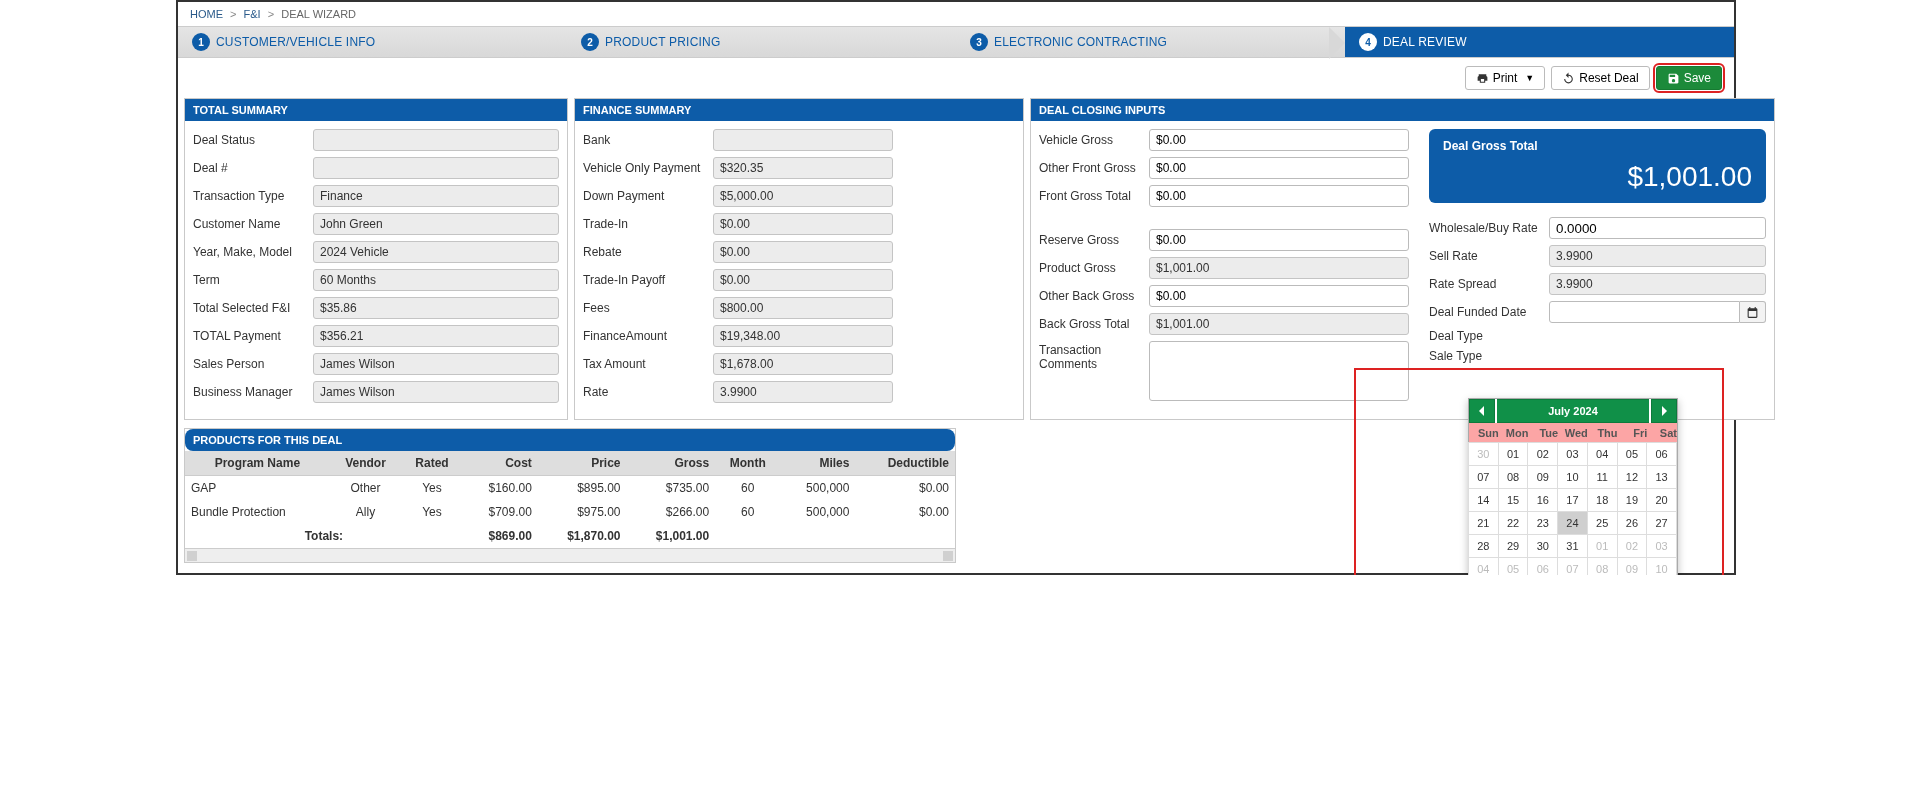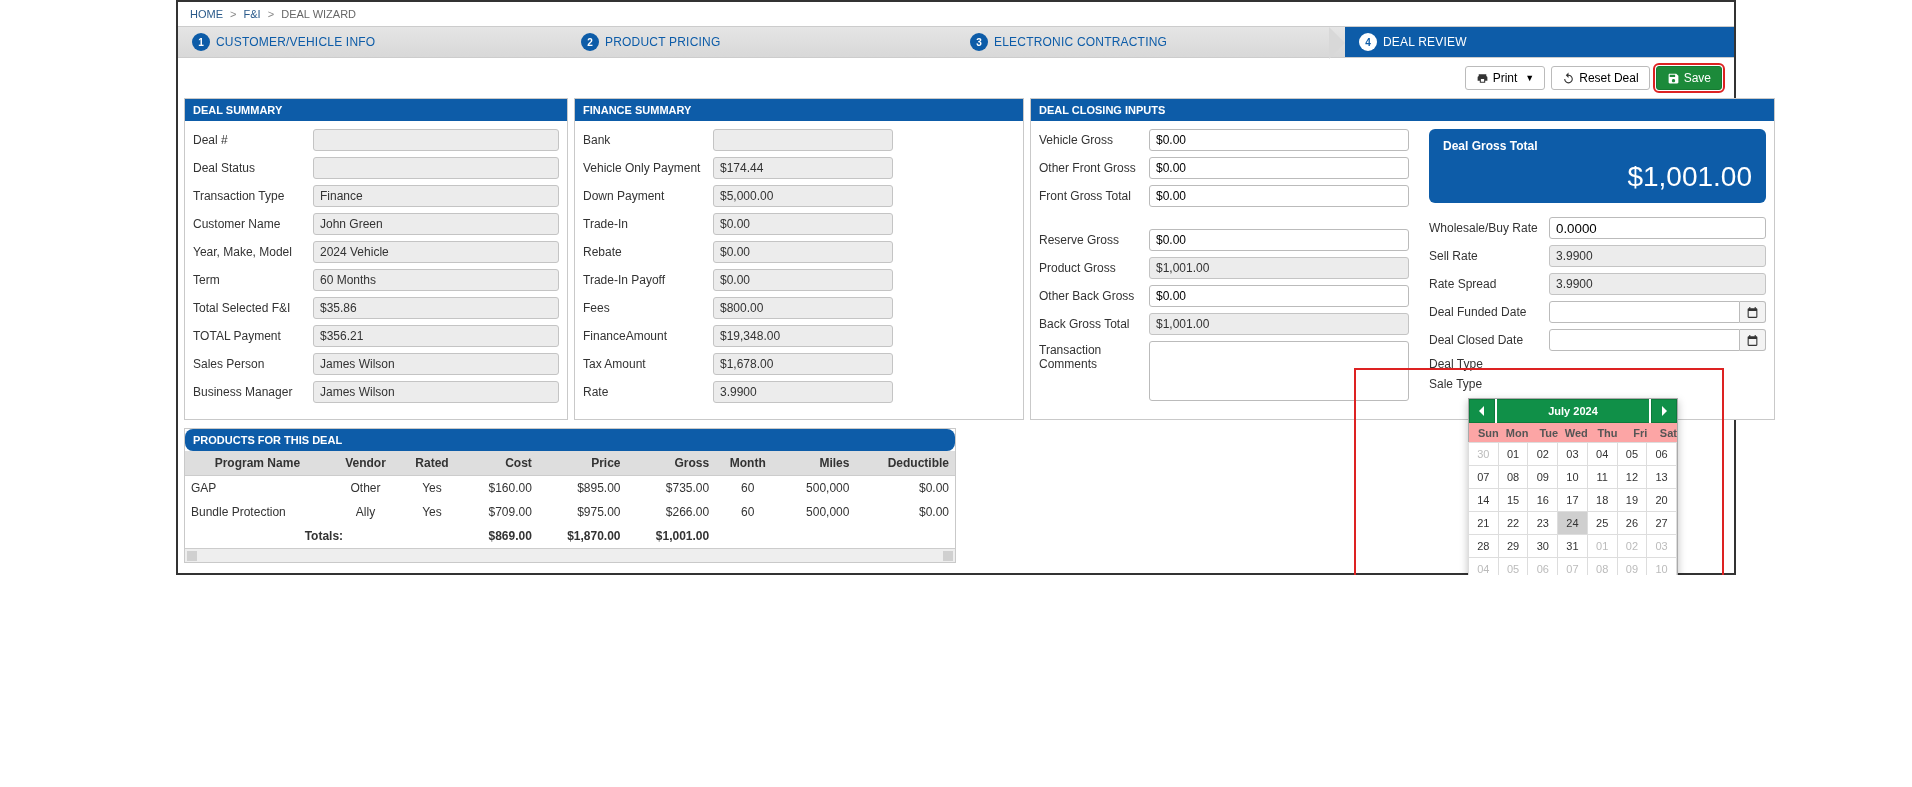--- a/index.html
+++ b/index.html
@@ -149,28 +149,28 @@
         </svg>
       <span>Save</span>
     </button>
   </div>
 
   <div class="arrow-annot">➚</div>
 
   <div class="panels">
 
     <div class="panel deal-summary">
-      <div class="panel-header">DEAL SUMMARY</div>
+      <div class="panel-header">TOTAL SUMMARY</div>
       <div class="panel-body">
         <div class="field-row">
+            <label>Deal Status</label>
+            <div class="input"></div>
+          </div>
+        <div class="field-row">
             <label>Deal #</label>
-            <div class="input"></div>
-          </div>
-        <div class="field-row">
-            <label>Deal Status</label>
             <div class="input"></div>
           </div>
         <div class="field-row">
             <label>Transaction Type</label>
             <div class="input">Finance</div>
           </div>
         <div class="field-row">
             <label>Customer Name</label>
             <div class="input">John Green</div>
           </div>
@@ -203,21 +203,21 @@
 
     <div class="panel finance-summary">
       <div class="panel-header">FINANCE SUMMARY</div>
       <div class="panel-body">
         <div class="field-row">
             <label>Bank</label>
             <div class="input"></div>
           </div>
         <div class="field-row">
             <label>Vehicle Only Payment</label>
-            <div class="input">$174.44</div>
+            <div class="input">$320.35</div>
           </div>
         <div class="field-row">
             <label>Down Payment</label>
             <div class="input">$5,000.00</div>
           </div>
         <div class="field-row">
             <label>Trade-In</label>
             <div class="input">$0.00</div>
           </div>
         <div class="field-row">
@@ -299,31 +299,20 @@
           <div class="field-row">
               <label>Sell Rate</label>
               <div class="input-locked">3.9900</div>
             </div>
           <div class="field-row">
               <label>Rate Spread</label>
               <div class="input-locked">3.9900</div>
             </div>
           <div class="field-row">
               <label>Deal Funded Date</label>
-            <div class="date-field">
-              <input class="input-white" style="">
-              <div class="cal-btn">
-                <svg class="icon-svg" viewBox="0 0 24 24">
-                    <path fill="#333" d="M19 4h-1V2h-2v2H8V2H6v2H5c-1.1 0-2 .9-2 2v14c0 1.1.9 2 2 2h14c1.1 0 2-.9 2-2V6c0-1.1-.9-2-2-2zm0 16H5V9h14v11z"></path>
-                  </svg>
-              </div>
-            </div>
-          </div>
-          <div class="field-row">
-              <label>Deal Closed Date</label>
             <div class="date-field">
               <input class="input-white" style="">
               <div class="cal-btn">
                 <svg class="icon-svg" viewBox="0 0 24 24">
                     <path fill="#333" d="M19 4h-1V2h-2v2H8V2H6v2H5c-1.1 0-2 .9-2 2v14c0 1.1.9 2 2 2h14c1.1 0 2-.9 2-2V6c0-1.1-.9-2-2-2zm0 16H5V9h14v11z"></path>
                   </svg>
               </div>
             </div>
           </div>
           <div class="field-row">

